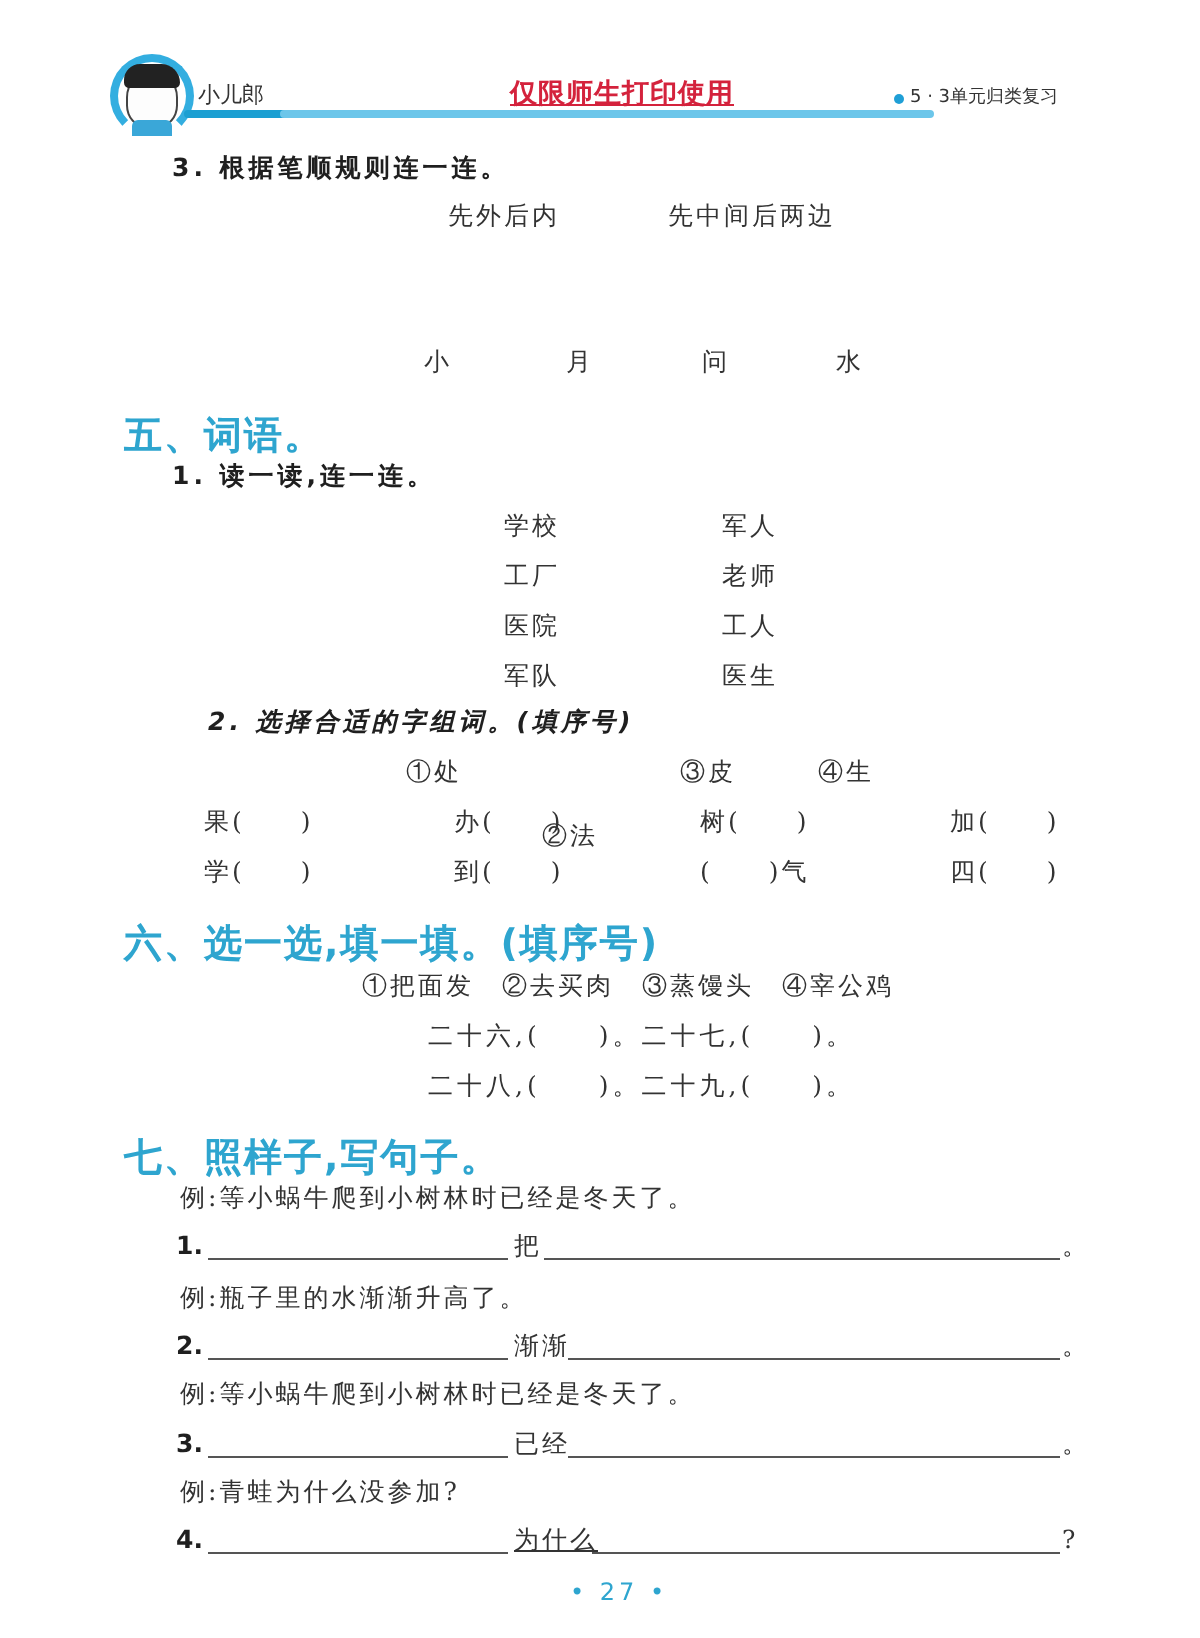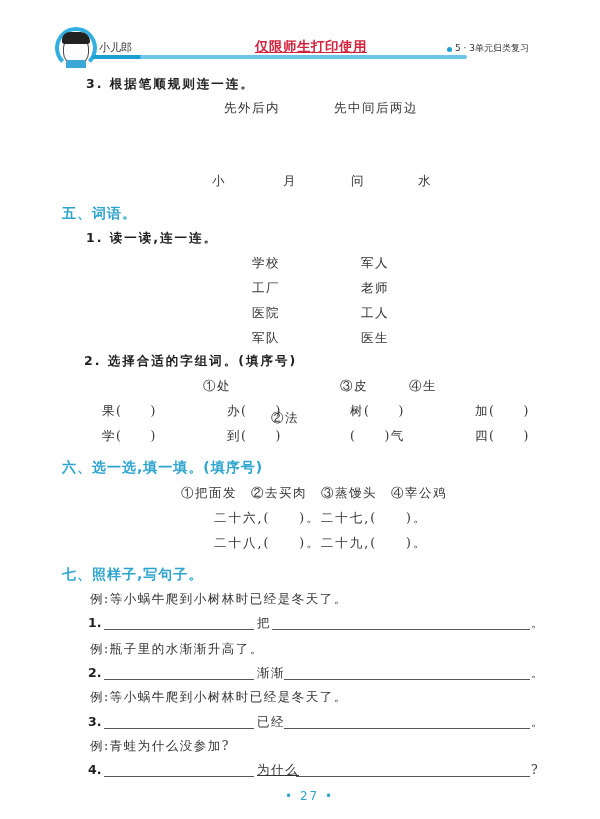--- a/index.html
+++ b/index.html
@@ -38,21 +38,21 @@
   .avatar-shirt {
     position: absolute; left: 66px; top: 60px; width: 20px; height: 8px;
     background: #3aa7d8; border-radius: 3px 3px 0 0;
   }
   .brand { left: 99px; top: 40px; font-size: 11px; color: #333; }
   .watermark { left: 255px; top: 38px; font-size: 13.5px; color: #d4223c; font-weight: bold; letter-spacing: 0.5px; text-decoration: underline; }
   .unit-dot { left: 447px; top: 47px; width: 5px; height: 5px; border-radius: 50%; background: #1f9fd6; }
   .unit-label { left: 455px; top: 42px; font-size: 9px; color: #333; }
 
   
-  .sec-title { font-size: 14px; color: #2ea5cf; font-weight: bold; letter-spacing: 1px; }
+  .sec-title { font-size: 19px; color: #2ea5cf; font-weight: bold; letter-spacing: 1px; }
   .q-title { font-size: 12.5px; color: #1f1f1f; font-weight: bold; letter-spacing: 2px; }
   .body-text { font-size: 12.5px; color: #333; letter-spacing: 1.5px; }
 
   
   .fill-line { height: 1px; background: #555; }
 
   .page-num { left: 285px; top: 789px; font-size: 12px; color: #2ea5cf; letter-spacing: 2px; }
 </style>
 </head>
 <body>
@@ -84,21 +84,21 @@
 <div class="abs body-text" style="left:252px; top:255px;">学校</div>
 <div class="abs body-text" style="left:252px; top:280px;">工厂</div>
 <div class="abs body-text" style="left:252px; top:305px;">医院</div>
 <div class="abs body-text" style="left:252px; top:330px;">军队</div>
 
 <div class="abs body-text" style="left:361px; top:255px;">军人</div>
 <div class="abs body-text" style="left:361px; top:280px;">老师</div>
 <div class="abs body-text" style="left:361px; top:305px;">工人</div>
 <div class="abs body-text" style="left:361px; top:330px;">医生</div>
 
-<div class="abs q-title sans" style="left:84px; top:353px;">2. 选择合适的字组词。(填序号)</div>
+<div class="abs q-title sans" style="left:104px; top:353px;font-style:italic;">2. 选择合适的字组词。(填序号)</div>
 <div class="abs body-text" style="left:203px; top:378px;">①处</div>
 <div class="abs body-text" style="left:271px; top:378px;margin-top:32px;">②法</div>
 <div class="abs body-text" style="left:340px; top:378px;text-align:right;">③皮</div>
 <div class="abs body-text" style="left:409px; top:378px;">④生</div>
 
 <div class="abs body-text" style="left:102px; top:403px;">果(　　)</div>
 <div class="abs body-text" style="left:227px; top:403px;">办(　　)</div>
 <div class="abs body-text" style="left:350px; top:403px;">树(　　)</div>
 <div class="abs body-text" style="left:475px; top:403px;">加(　　)</div>
 

